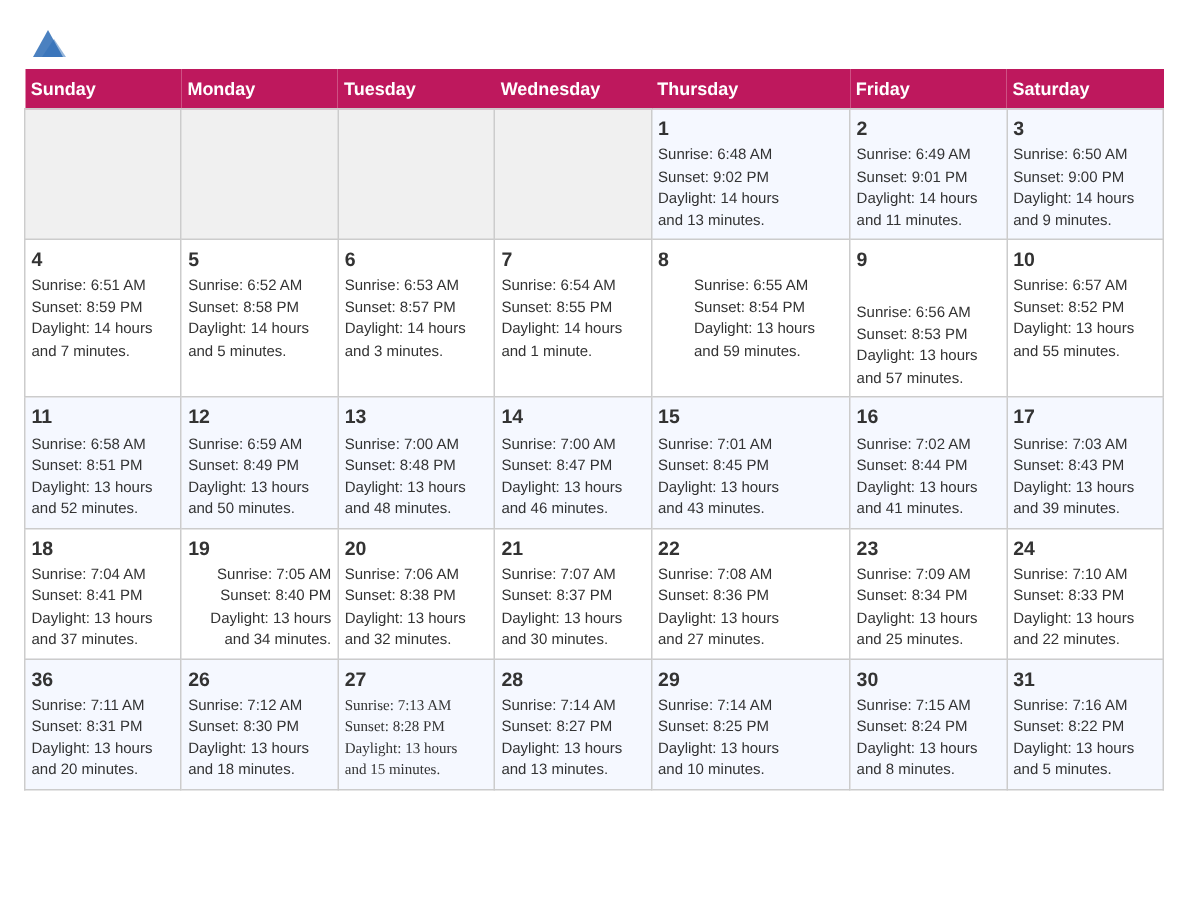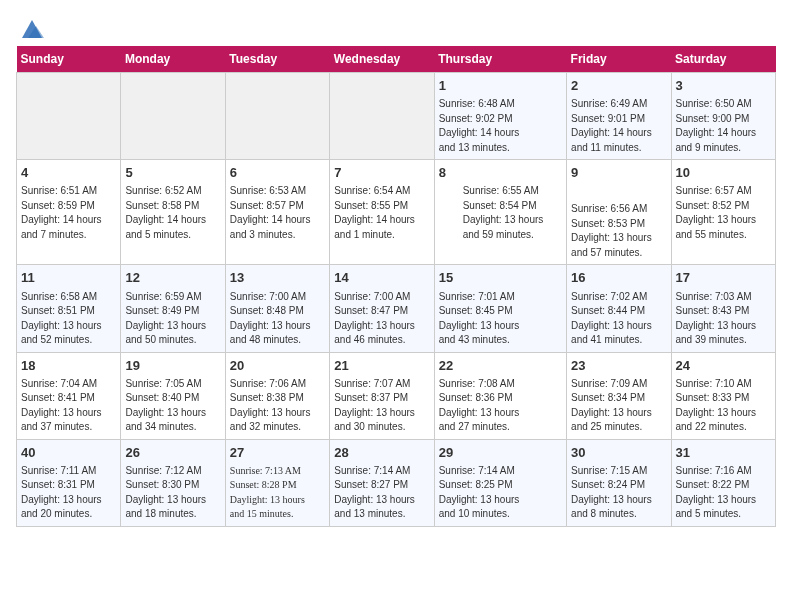--- a/index.html
+++ b/index.html
@@ -256,21 +256,21 @@
       <tr>
         <td>
           <span class="day-num">18</span>
           <div class="day-info" style="white-space: pre-line;">Sunrise: 7:04 AM
 Sunset: 8:41 PM
 Daylight: 13 hours
 and 37 minutes.</div>
         </td>
         <td>
           <span class="day-num">19</span>
-          <div class="day-info" style="white-space: pre-line;">Sunrise: 7:05 AM
+          <div class="day-info" style="white-space: pre-line; text-align: right;">Sunrise: 7:05 AM
 Sunset: 8:40 PM
 Daylight: 13 hours
 and 34 minutes.</div>
         </td>
         <td>
           <span class="day-num">20</span>
           <div class="day-info" style="white-space: pre-line;">Sunrise: 7:06 AM
 Sunset: 8:38 PM
 Daylight: 13 hours
 and 32 minutes.</div>
@@ -299,21 +299,21 @@
         <td>
           <span class="day-num">24</span>
           <div class="day-info" style="white-space: pre-line;">Sunrise: 7:10 AM
 Sunset: 8:33 PM
 Daylight: 13 hours
 and 22 minutes.</div>
         </td>
       </tr>
       <tr>
         <td>
-          <span class="day-num">40</span>
+          <span class="day-num">36</span>
           <div class="day-info" style="white-space: pre-line;">Sunrise: 7:11 AM
 Sunset: 8:31 PM
 Daylight: 13 hours
 and 20 minutes.</div>
         </td>
         <td>
           <span class="day-num">26</span>
           <div class="day-info" style="white-space: pre-line;">Sunrise: 7:12 AM
 Sunset: 8:30 PM
 Daylight: 13 hours

